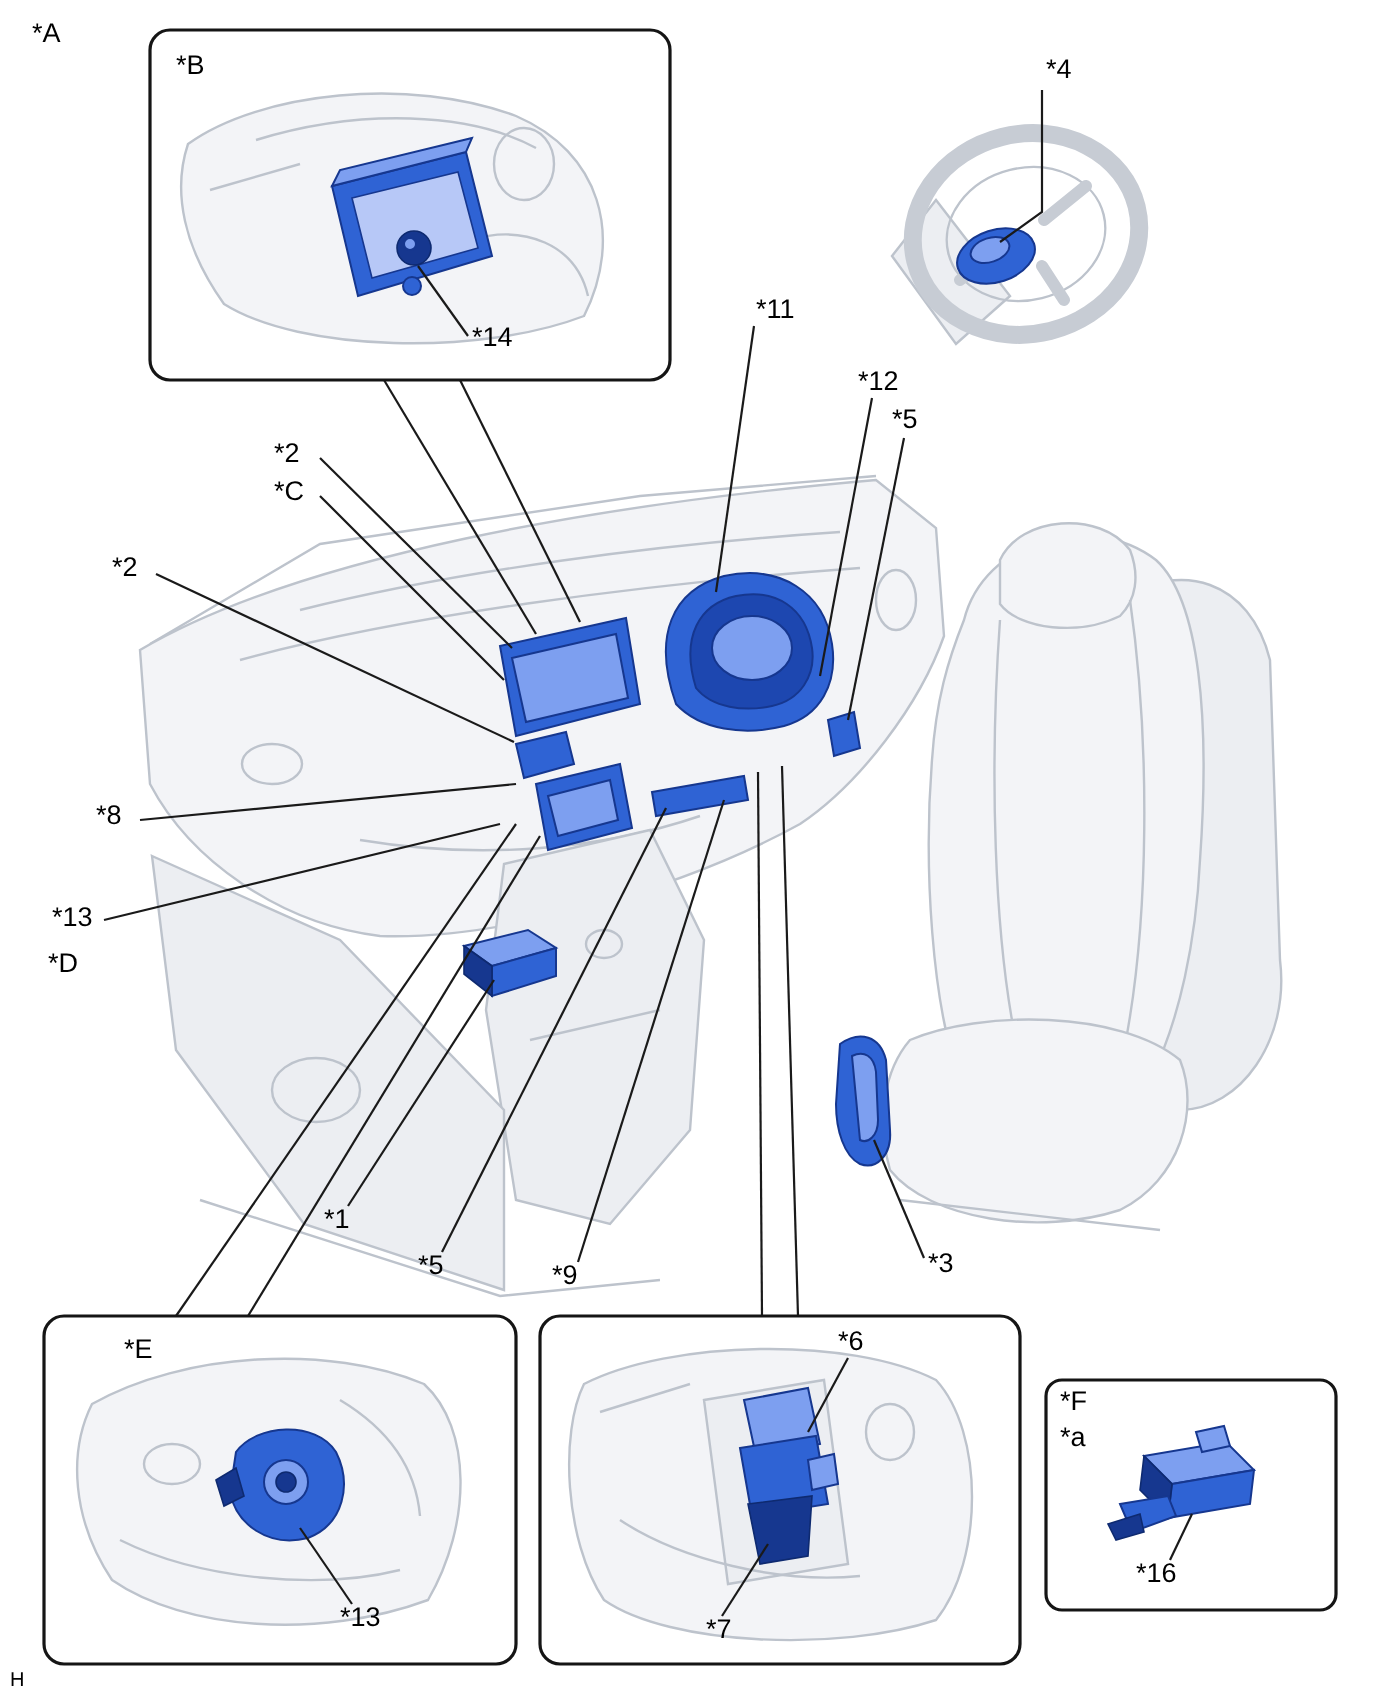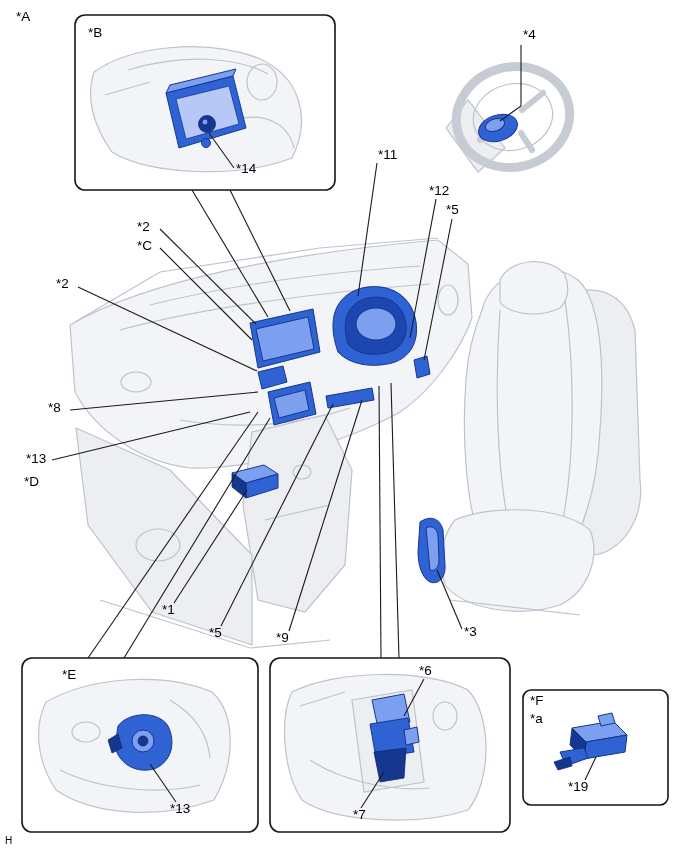--- a/index.html
+++ b/index.html
@@ -223,15 +223,15 @@
   <div class="label" style="left:162px;top:603px">*1</div>
   <div class="label" style="left:209px;top:626px">*5</div>
   <div class="label" style="left:276px;top:631px">*9</div>
   <div class="label" style="left:464px;top:625px">*3</div>
   <div class="label" style="left:62px;top:668px">*E</div>
   <div class="label" style="left:170px;top:802px">*13</div>
   <div class="label" style="left:419px;top:664px">*6</div>
   <div class="label" style="left:353px;top:808px">*7</div>
   <div class="label" style="left:530px;top:694px">*F</div>
   <div class="label" style="left:530px;top:712px">*a</div>
-  <div class="label" style="left:568px;top:780px">*19</div>
+  <div class="label" style="left:568px;top:780px">*16</div>
   <div class="label small" style="left:5px;top:836px">H</div>
 </div>
 
 </body></html>

